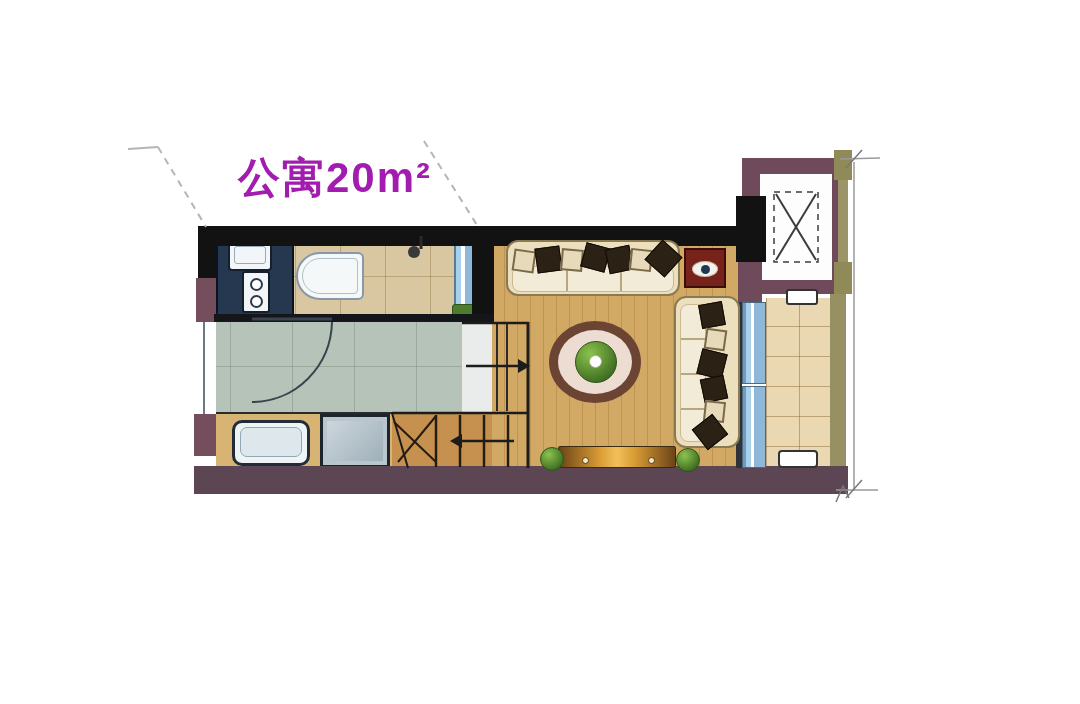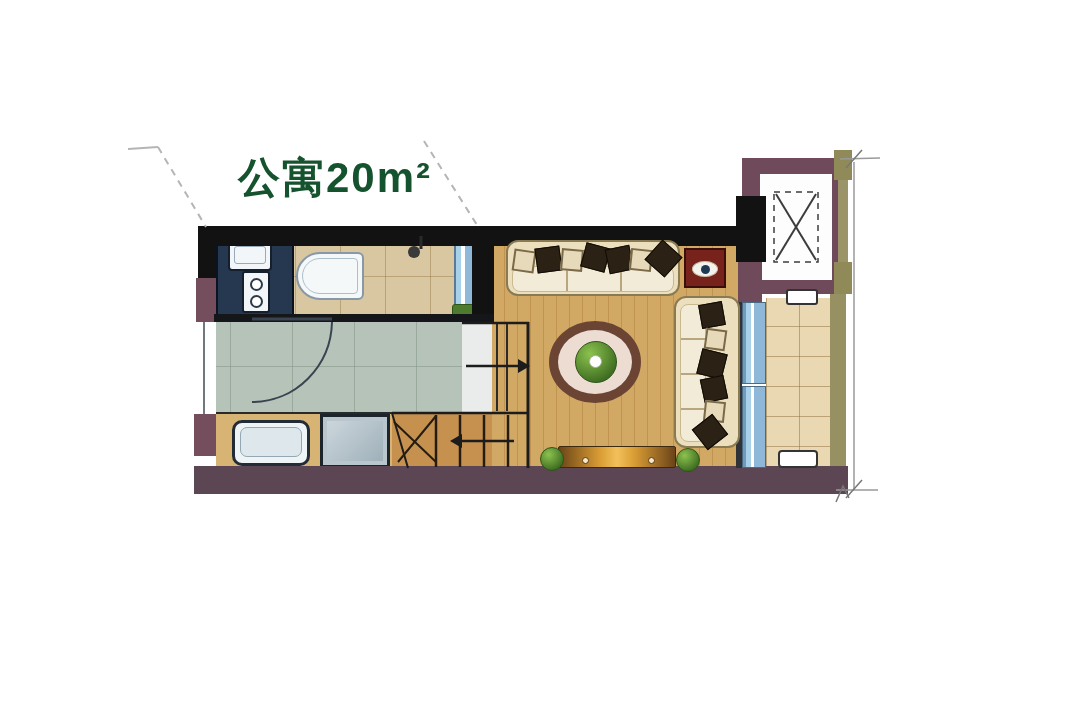--- a/index.html
+++ b/index.html
@@ -1,19 +1,19 @@
 <!DOCTYPE html>
 <html><head>
 <meta charset="utf-8">
 <style>
   html,body{margin:0;padding:0;background:#ffffff;}
   .canvas{position:relative;width:1080px;height:704px;background:#fff;overflow:hidden;
           font-family:"Liberation Sans", sans-serif;}
   .abs{position:absolute;box-sizing:border-box;}
-  .title{font-weight:bold;font-size:42px;color:#14532d;letter-spacing:2px;}
+  .title{font-weight:bold;font-size:42px;color:#a21caf;letter-spacing:2px;}
   .wall-dark{background:#121212;}
   .wall-purple{background:#6e4a5a;}
   .wall-maroon{background:#5c4653;}
   .wall-olive{background:#979062;}
   .pillow-dark{background:#2b2114;border:1px solid #120c06;}
   .pillow-cream{background:#e7dabb;border:2px solid #7a6a48;}
   .sofa{background:#ecdfbe;border:2px solid #8a7a52;border-radius:12px;}
   .seat{background:#f2ebd7;border:1px solid #c9b98e;border-radius:8px;}
   .plant{border-radius:50%;background:radial-gradient(circle at 35% 30%, #8cc24e, #3f6e22 75%);
          border:1px solid #2e5416;}

